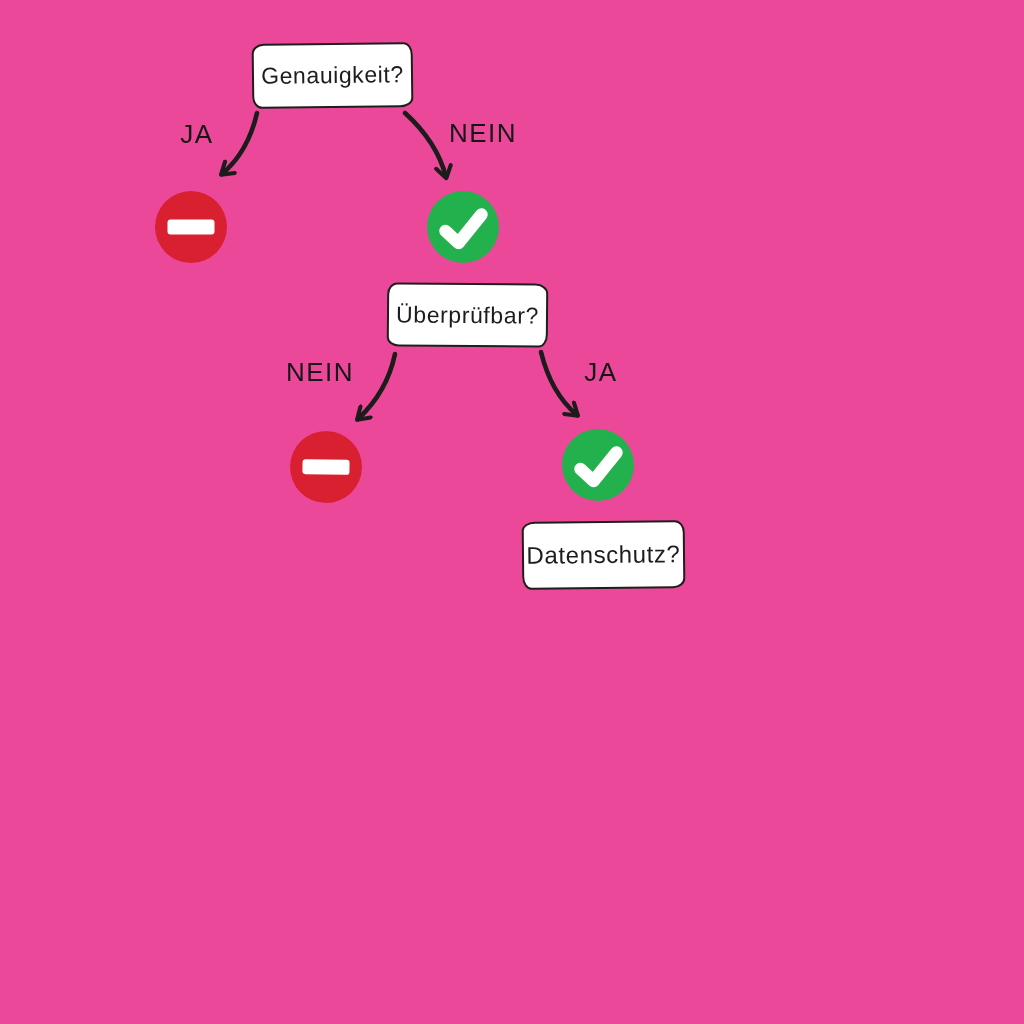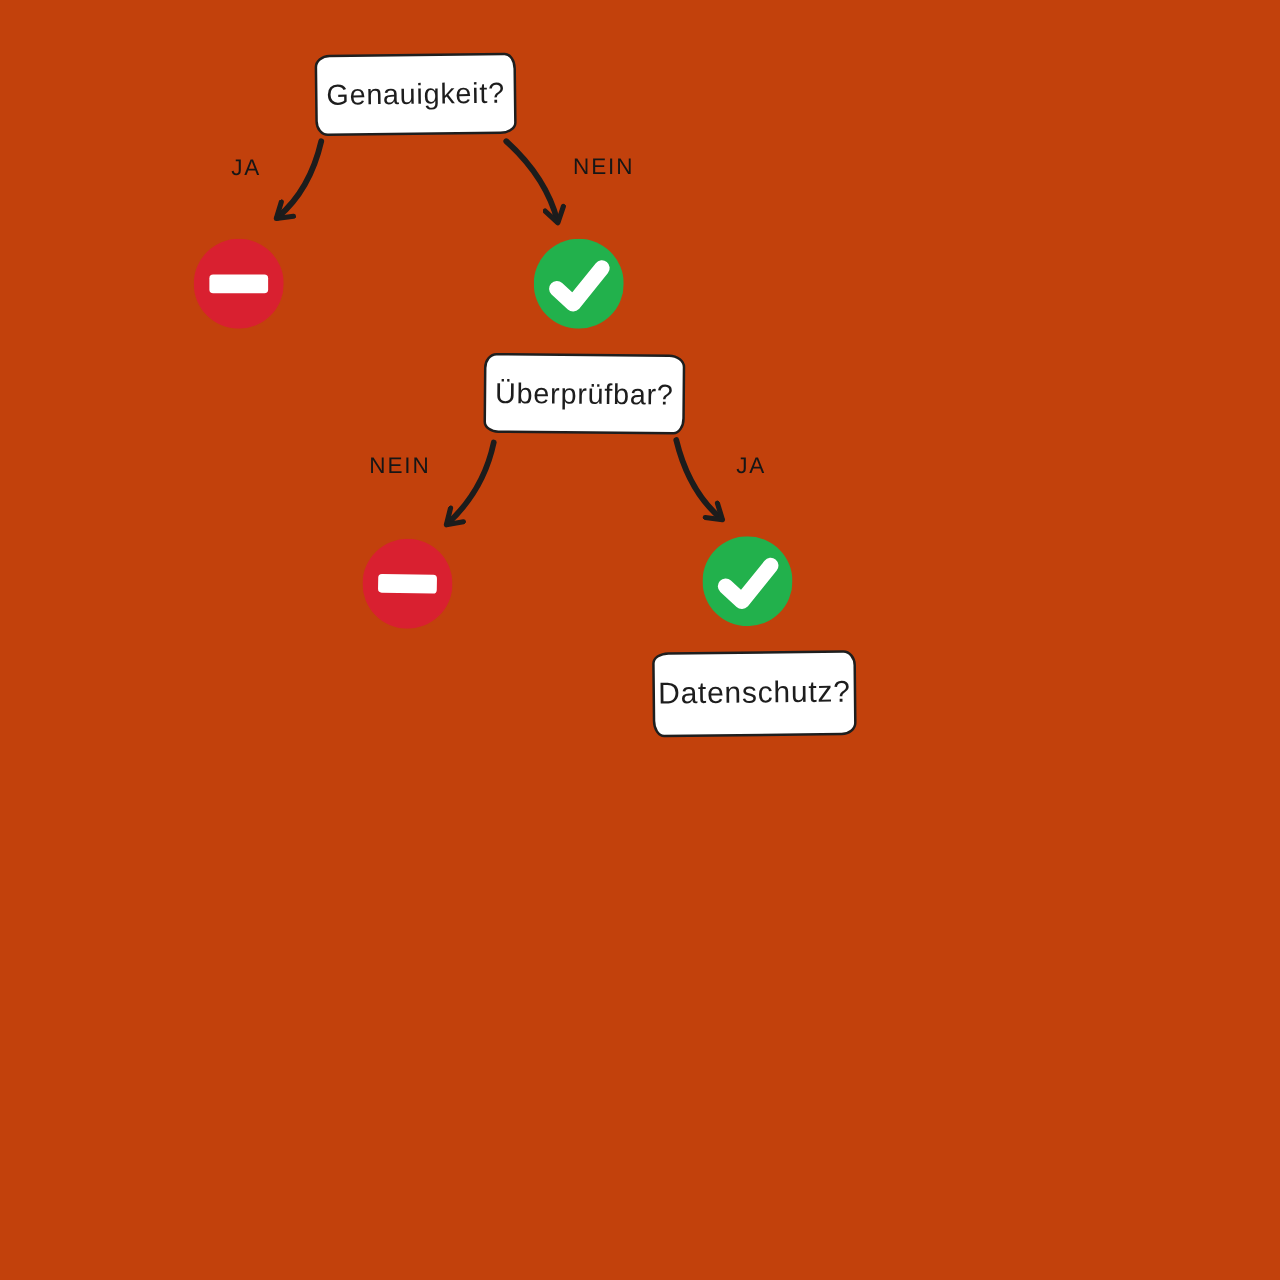--- a/index.html
+++ b/index.html
@@ -5,21 +5,21 @@
   html, body {
     margin: 0;
     padding: 0;
     background: #ffffff;
     font-family: "Liberation Sans", "DejaVu Sans", sans-serif;
   }
   .canvas {
     position: relative;
     width: 1024px;
     height: 1024px;
-    background: #c2410c;
+    background: #ec4899;
     overflow: hidden;
   }
   .arrow-layer {
     position: absolute;
     left: 0; top: 0;
     width: 1024px; height: 1024px;
     pointer-events: none;
   }
   .qbox {
     position: absolute;
@@ -46,21 +46,21 @@
   }
   .qbox.q3 {
     left: 522px; top: 521px; width: 163px; height: 68px;
     border-radius: 13px 10px 12px 9px / 9px 12px 10px 13px;
     transform: rotate(-0.6deg);
     font-size: 24px;
   }
   .edge-label {
     position: absolute;
     color: #161616;
-    font-size: 18px;
+    font-size: 26px;
     letter-spacing: 1.5px;
     display: flex;
     align-items: center;
     justify-content: center;
     white-space: nowrap;
   }
   .edge-label.ja1   { left: 172px; top: 119px; width: 50px; height: 30px; }
   .edge-label.nein1 { left: 447px; top: 118px; width: 72px; height: 30px; }
   .edge-label.nein2 { left: 284px; top: 357px; width: 72px; height: 30px; }
   .edge-label.ja2   { left: 576px; top: 357px; width: 50px; height: 30px; }

